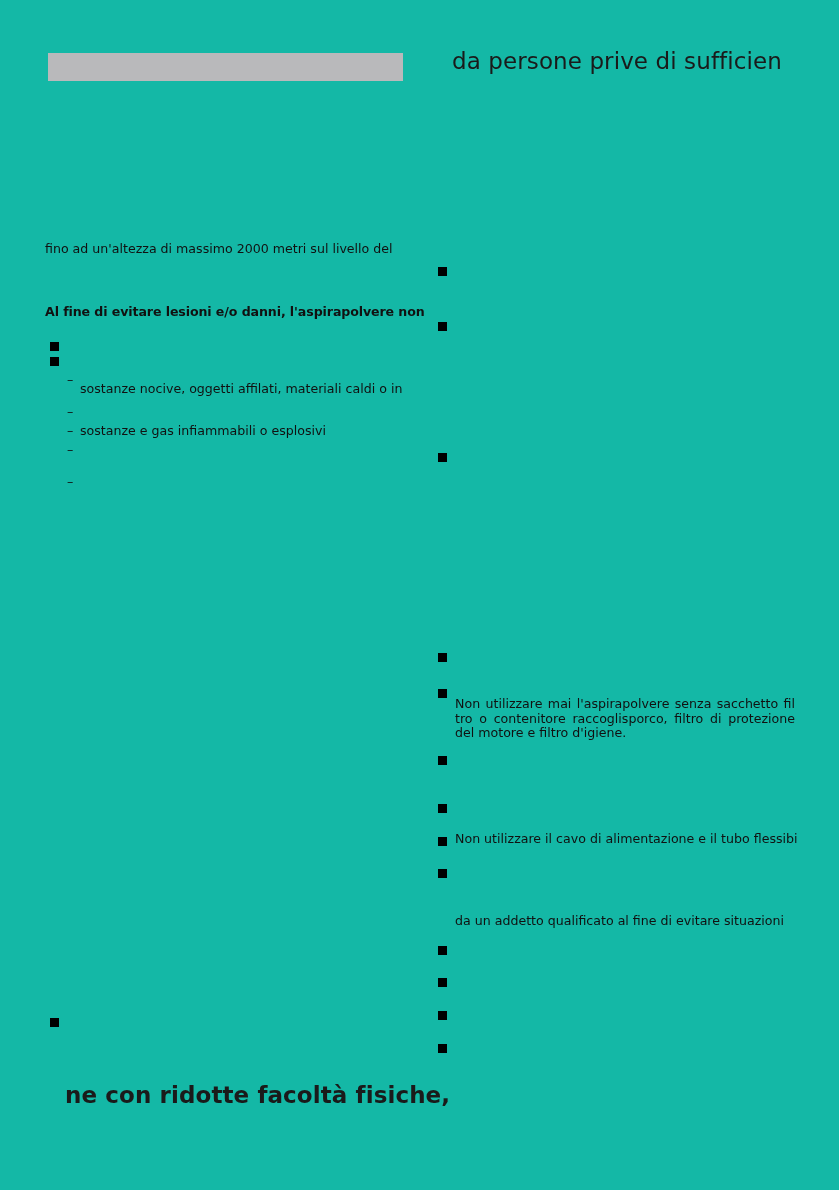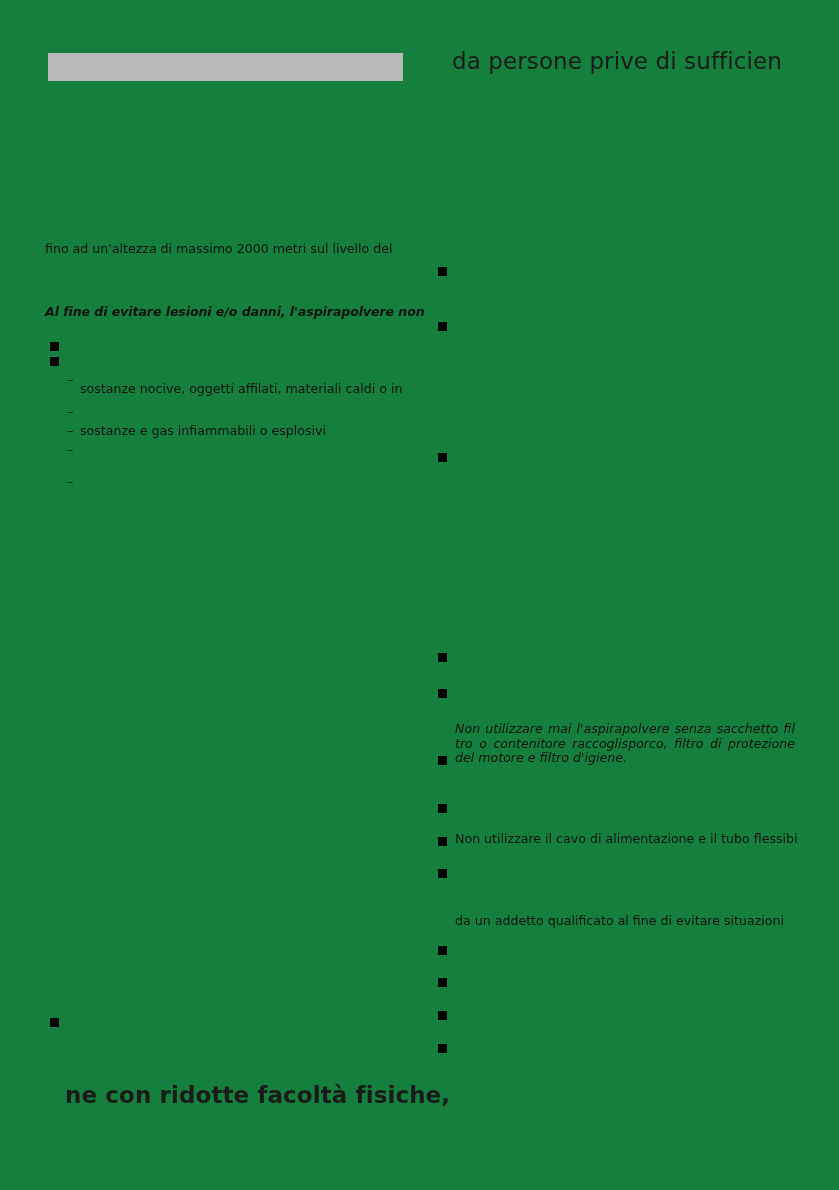--- a/index.html
+++ b/index.html
@@ -9,21 +9,21 @@
     background: #ffffff;
   }
   body {
     font-family: "DejaVu Sans", sans-serif;
     color: #000000;
   }
   #page {
     position: relative;
     width: 839px;
     height: 1190px;
-    background: #15803d;
+    background: #14b8a6;
     overflow: hidden;
   }
 
   
   .header-bar {
     position: absolute;
     left: 48px;
     top: 53px;
     width: 355px;
     height: 28px;
@@ -99,21 +99,21 @@
 <body>
 
 <div id="page">
 
   <div class="header-bar"></div>
 
   <div class="header-text">da persone prive di sufficien</div>
 
   <div class="body-line" style="left:45px; top:241px;">fino ad un'altezza di massimo 2000 metri sul livello del</div>
 
-  <div class="body-line bold" style="left:45px; top:304px;font-style:italic;">Al fine di evitare lesioni e/o danni, l'aspirapolvere non</div>
+  <div class="body-line bold" style="left:45px; top:304px;">Al fine di evitare lesioni e/o danni, l'aspirapolvere non</div>
 
   <div class="sq-bullet" style="left:50px; top:342px;"></div>
   <div class="sq-bullet" style="left:50px; top:357px;"></div>
 
   <div class="dash" style="left:67px; top:372px;">–</div>
   <div class="body-line" style="left:80px; top:372px;margin-top:9px;">sostanze nocive, oggetti affilati, materiali caldi o in</div>
 
   <div class="dash" style="left:67px; top:404px;">–</div>
   <div class="body-line" style="left:80px; top:404px;"></div>
 
@@ -127,21 +127,21 @@
   <div class="body-line" style="left:80px; top:474px;"></div>
 
   <div class="sq-bullet" style="left:50px; top:1018px;"></div>
 
   <div class="sq-bullet" style="left:438px; top:267px;"></div>
   <div class="sq-bullet" style="left:438px; top:322px;"></div>
   <div class="sq-bullet" style="left:438px; top:453px;"></div>
   <div class="sq-bullet" style="left:438px; top:653px;"></div>
 
   <div class="sq-bullet" style="left:438px; top:689px;"></div>
-  <div class="para" style="left:455px; top:722px; width:340px;font-style:italic;">Non utilizzare mai l'aspirapolvere senza sacchetto fil tro o contenitore raccoglisporco, filtro di protezione del motore e filtro d'igiene.</div>
+  <div class="para" style="left:455px; top:697px; width:340px;">Non utilizzare mai l'aspirapolvere senza sacchetto fil tro o contenitore raccoglisporco, filtro di protezione del motore e filtro d'igiene.</div>
 
   <div class="sq-bullet" style="left:438px; top:756px;"></div>
   <div class="sq-bullet" style="left:438px; top:804px;"></div>
 
   <div class="sq-bullet" style="left:438px; top:837px;"></div>
   <div class="body-line" style="left:455px; top:831px;">Non utilizzare il cavo di alimentazione e il tubo flessibi</div>
 
   <div class="sq-bullet" style="left:438px; top:869px;"></div>
 
   <div class="body-line" style="left:455px; top:913px;">da un addetto qualificato al fine di evitare situazioni</div>

